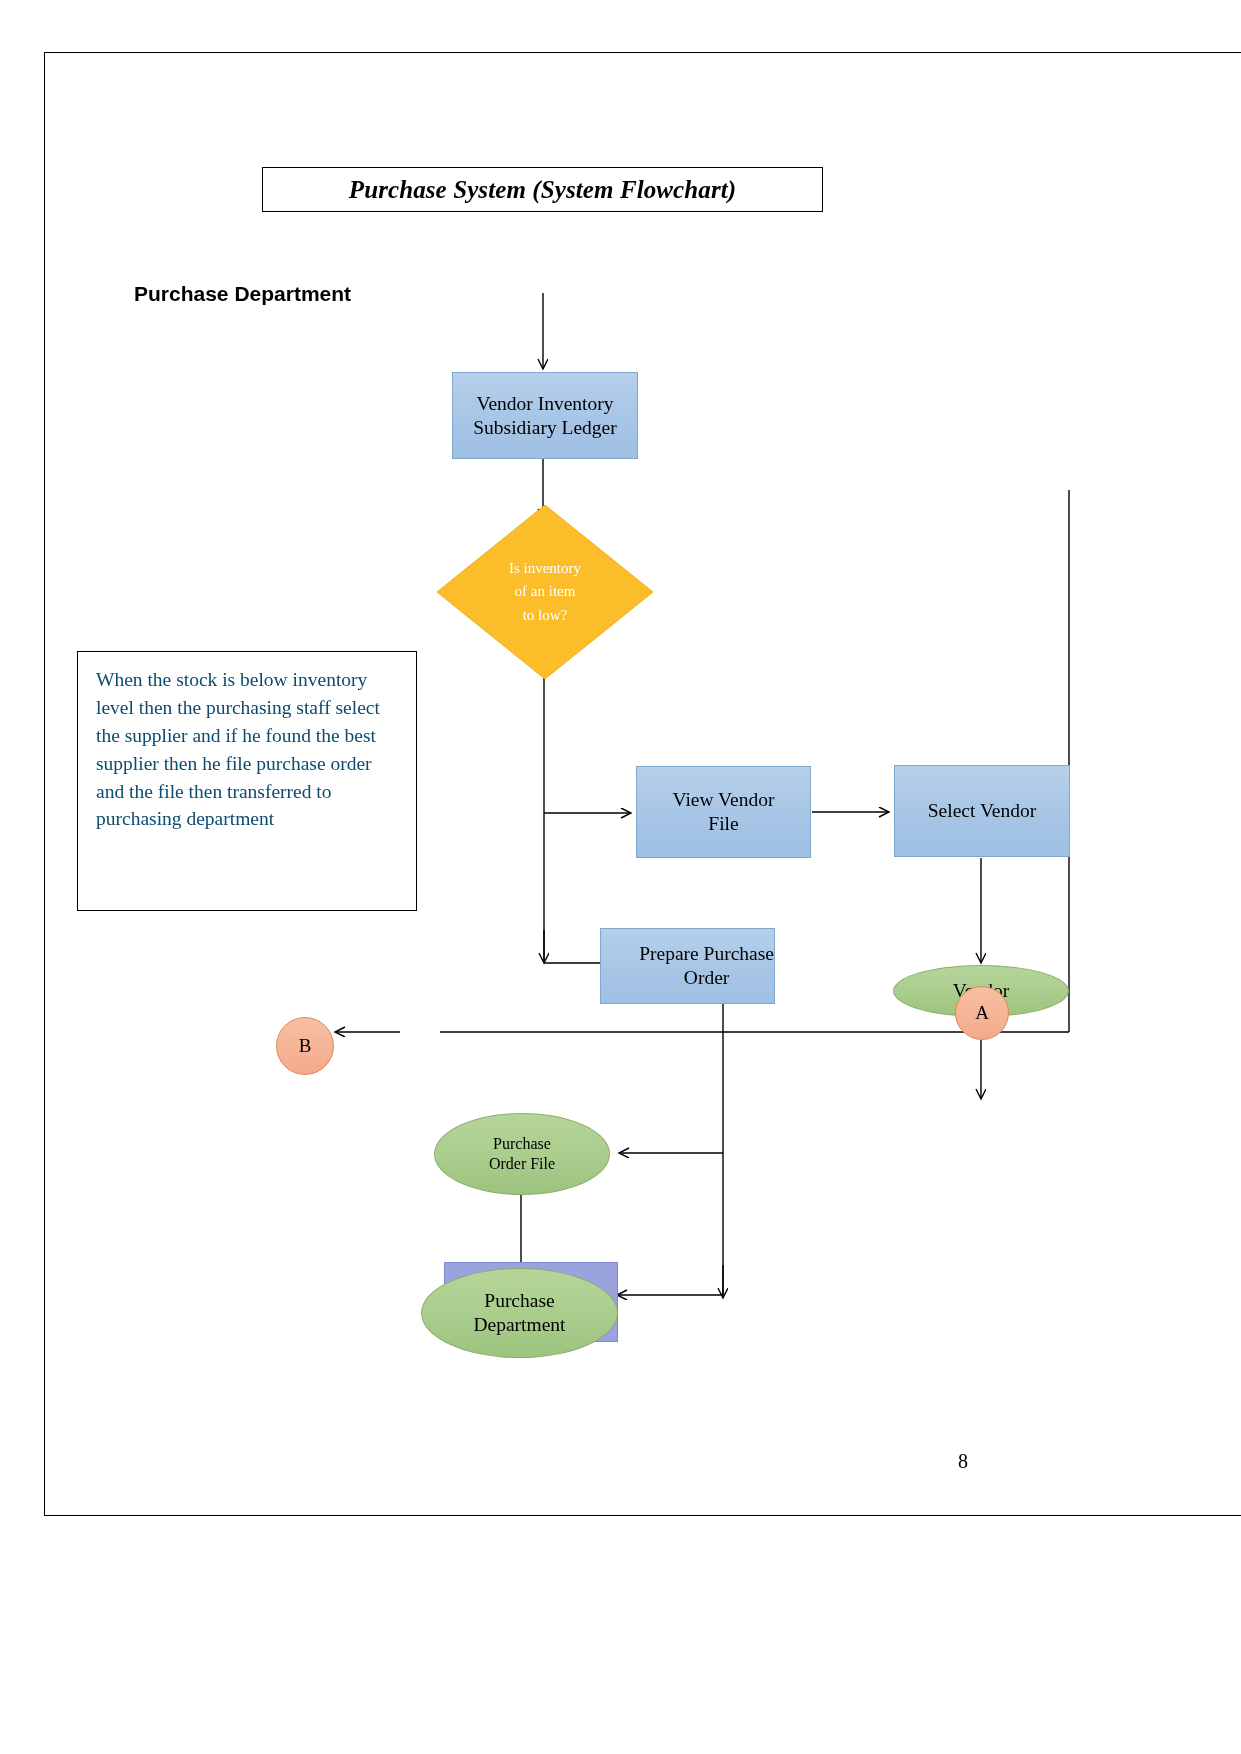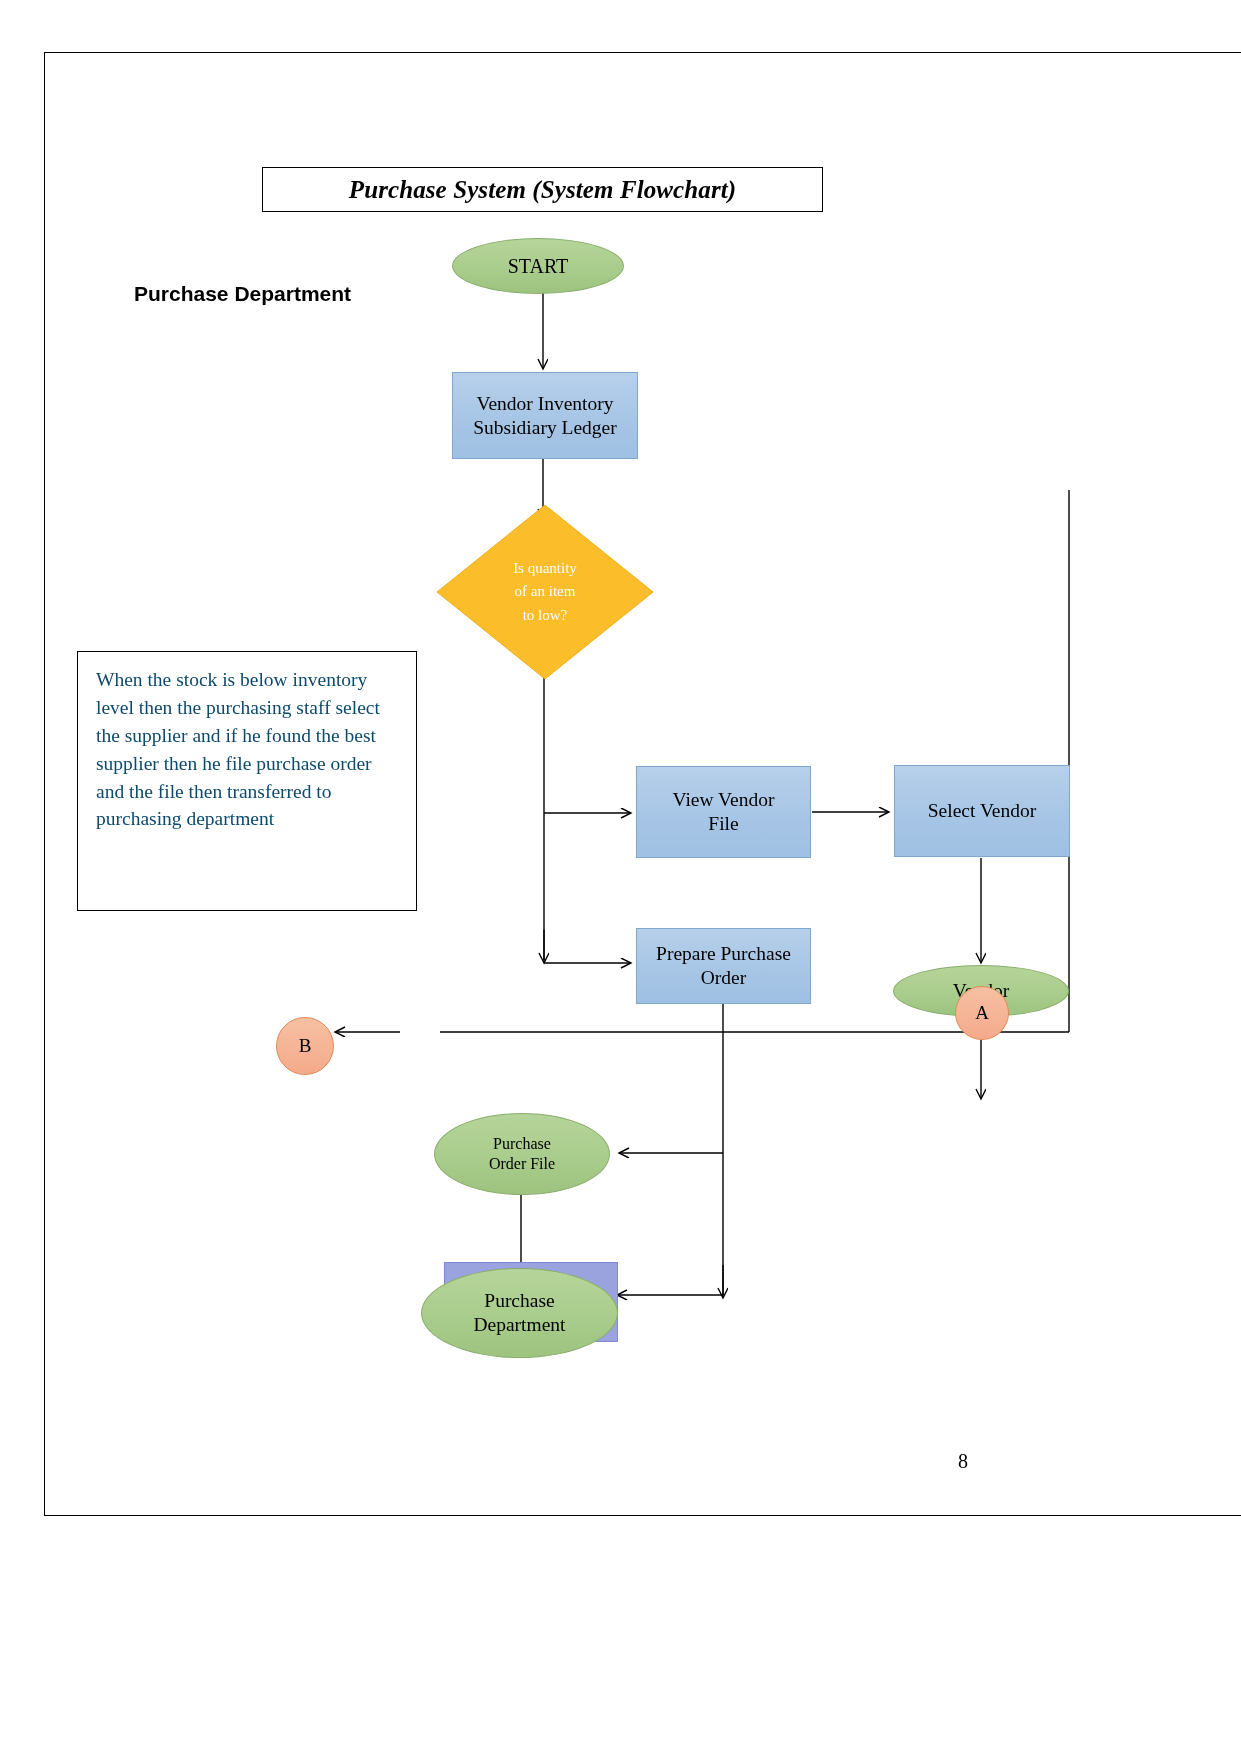--- a/index.html
+++ b/index.html
@@ -218,54 +218,51 @@
 
     <path d="M521,1194 L521,1272" stroke="#000000" stroke-width="1.4" fill="none" marker-end="url(#arrow)"></path>
   </svg>
 
   <div id="title-box">
     <span class="title-text">Purchase System (System Flowchart)</span>
   </div>
 
   <div id="dept-label">Purchase Department</div>
 
-  <div class="shape oval" style="left:452px; top:238px; width:172px; height:56px;">
-    <span class="lbl" style="font-size:20px;">START</span>
-  </div>
 
   <div class="shape process" style="left:452px; top:372px; width:186px; height:87px;">
     <span class="lbl" style="font-size:19.5px;">Vendor Inventory
 Subsidiary Ledger</span>
   </div>
 
   <div id="decision-wrap">
     <svg id="decision-shape" viewBox="0 0 216 174" preserveAspectRatio="none">
       <polygon points="108,0 216,87 108,174 0,87" fill="#fbbd2a" stroke="#f0b01c" stroke-width="1"></polygon>
     </svg>
     <div id="decision-label">
-      <span class="lbl">Is quantity
+      <span class="lbl">Is inventory
 of an item
 to low?</span>
     </div>
   </div>
 
   <div id="note-box">
     <div class="note-text">When the stock is below inventory level then the purchasing staff select the supplier and if he found the best supplier then he file purchase order and the file then transferred to purchasing department</div>
   </div>
 
   <div class="shape process" style="left:636px; top:766px; width:175px; height:92px;">
     <span class="lbl" style="font-size:19.5px;">View Vendor
 File</span>
   </div>
 
   <div class="shape process" style="left:894px; top:765px; width:176px; height:92px;">
     <span class="lbl" style="font-size:19.5px;">Select Vendor</span>
   </div>
 
-  <div class="shape process" style="left:636px; top:928px; width:175px; height:76px;">
+  <div class="shape process" style="left:600px; top:928px; width:175px; height:76px;justify-content:flex-end;">
     <span class="lbl" style="font-size:19.5px;">Prepare Purchase
 Order</span>
   </div>
 
   <div class="shape oval" style="left:893px; top:965px; width:176px; height:52px;">
     <span class="lbl" style="font-size:19.5px;">Vendor</span>
   </div>
 
   <div class="shape connector" style="left:955px; top:986px; width:54px; height:54px;">
     <span class="lbl" style="font-size:19px;">A</span>

